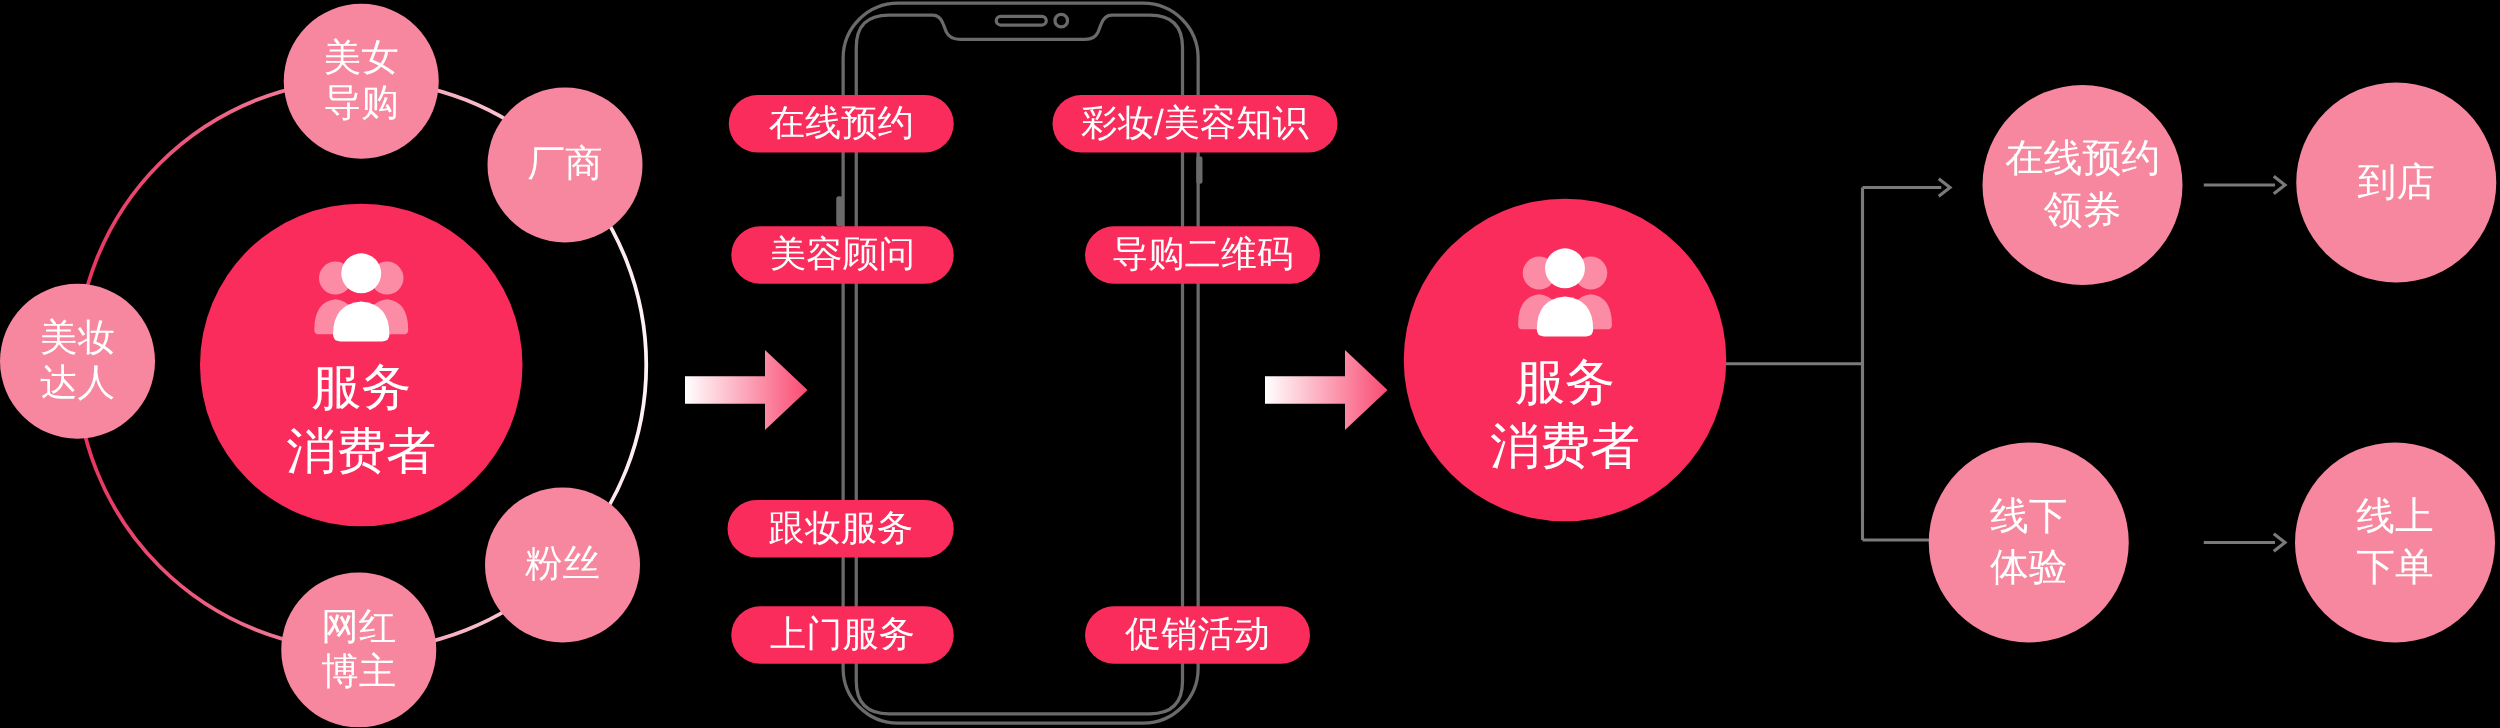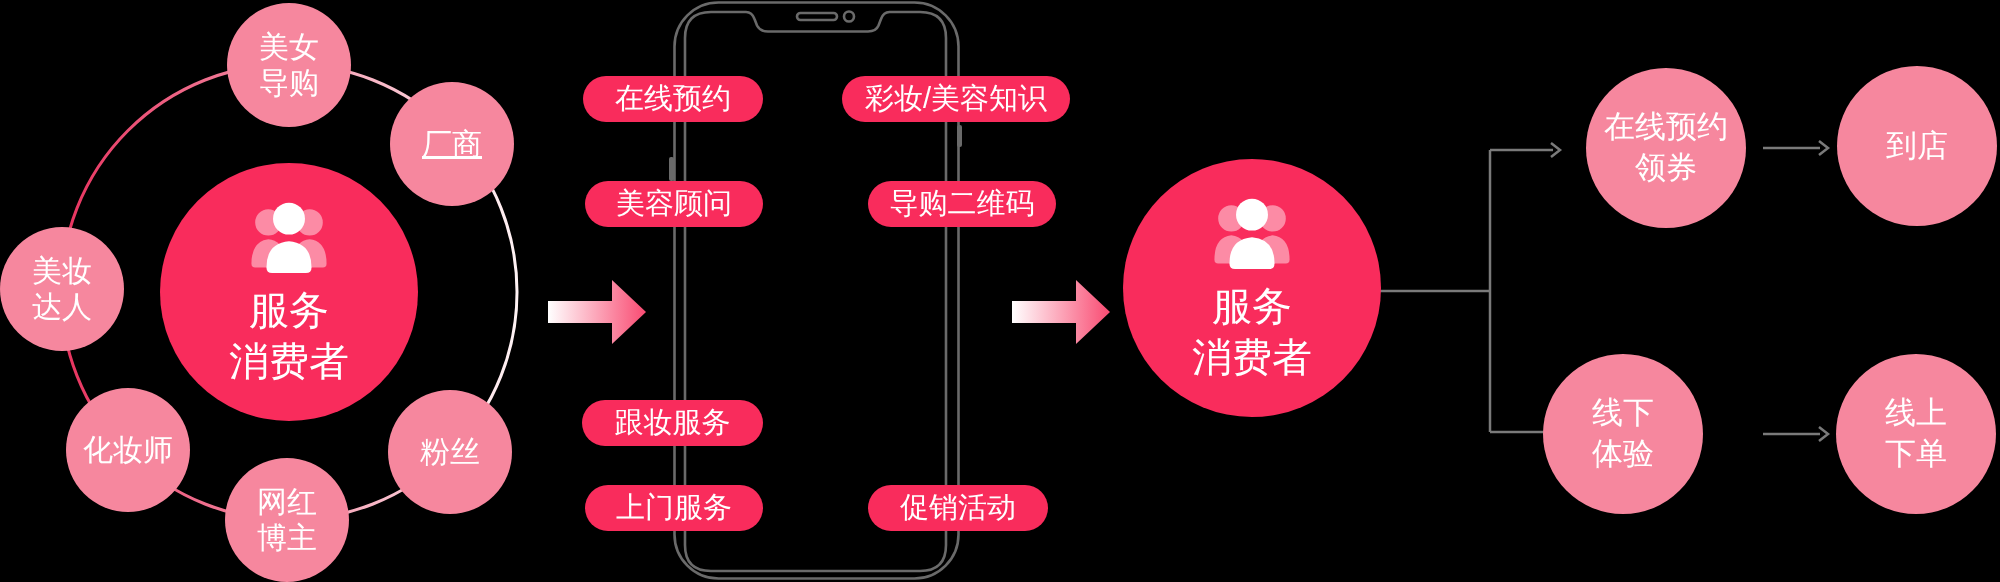--- a/index.html
+++ b/index.html
@@ -18,21 +18,21 @@
   .flownode{width:160px;height:160px;background:#f6879e;font-size:31px;line-height:1.32;}
   .pill{
     position:absolute;height:46px;background:#f92c5c;border-radius:23px;
     display:flex;align-items:center;justify-content:center;font-size:29px;color:#fff;white-space:nowrap;
   }
   
   #big1{left:160px;top:163px;}
   #big2{left:1123px;top:159px;}
   
   #sat-guide{left:227px;top:3px;}
-  #sat-manufacturer{left:390px;top:82px;text-decoration:underline;}
+  #sat-manufacturer{left:390px;top:70px;}
   #sat-fans{left:388px;top:390px;}
   #sat-blogger{left:225px;top:458px;}
   #sat-artist{left:66px;top:388px;}
   #sat-expert{left:0px;top:227px;}
   #sat-consultant{left:68px;top:69px;}
   
   #pill-l1{left:583px;top:76px;width:180px;}
   #pill-l2{left:585px;top:181px;width:178px;}
   #pill-l3{left:582px;top:400px;width:181px;}
   #pill-l4{left:585px;top:485px;width:178px;}
@@ -115,23 +115,20 @@
   <div class="circle sat" id="sat-manufacturer">
     <div>厂商</div>
   </div>
   <div class="circle sat" id="sat-blogger">
     <div>网红</div>
     <div>博主</div>
   </div>
   <div class="circle sat" id="sat-fans">
     <div>粉丝</div>
   </div>
-  <div class="circle sat" id="sat-artist">
-    <div>化妆师</div>
-  </div>
   <div class="circle sat" id="sat-expert">
     <div>美妆</div>
     <div>达人</div>
   </div>
 
   <div class="pill" id="pill-l1">在线预约</div>
   <div class="pill" id="pill-l2">美容顾问</div>
   <div class="pill" id="pill-l3">跟妆服务</div>
   <div class="pill" id="pill-l4">上门服务</div>
   <div class="pill" id="pill-r1">彩妆/美容知识</div>

